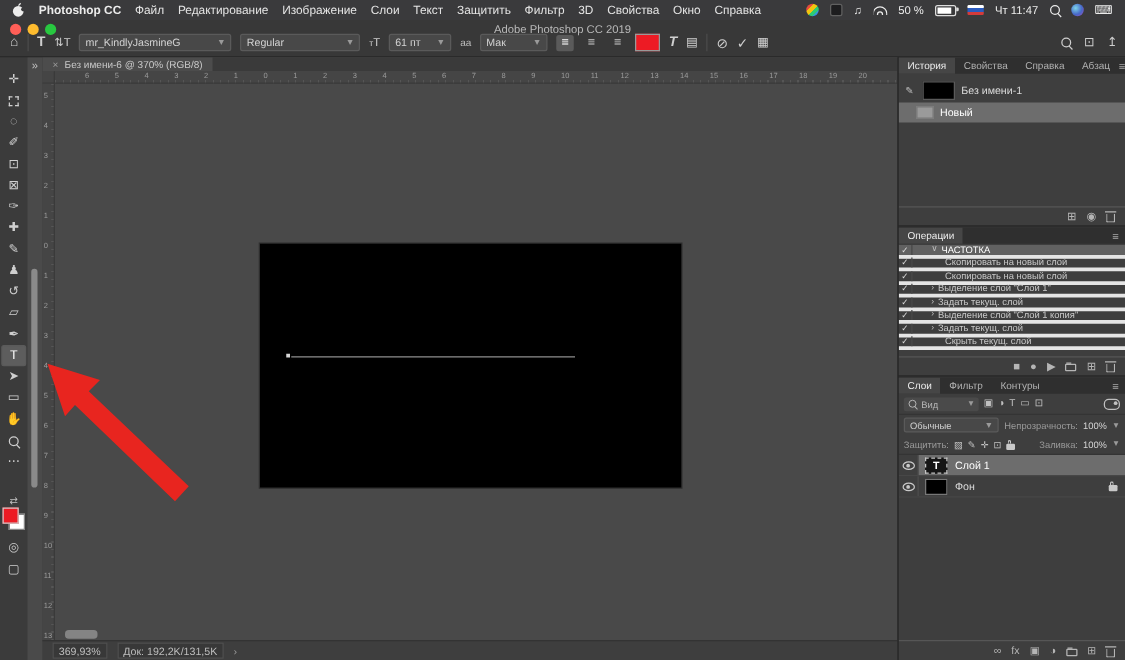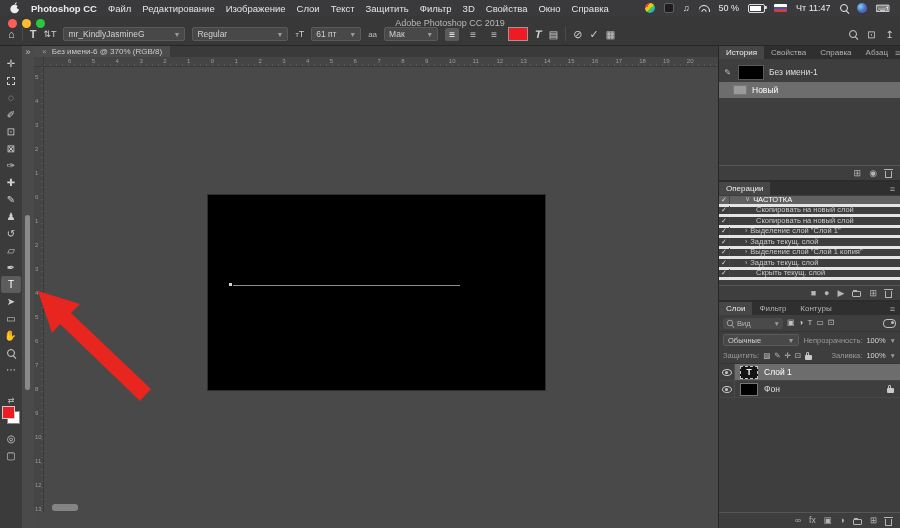--- a/index.html
+++ b/index.html
@@ -349,20 +349,25 @@
         <span class="rlabv" style="top: 415px;">12</span>
         <span class="rlabv" style="top: 439px;">13</span>
       </div>
     <div class="paste">
       <div class="doc" style="background: rgb(0, 0, 0);">
         <div class="baseline"></div>
         <div class="bhandle"></div>
       </div>
     </div>
     <div class="hthumb"></div>
+    <div class="statusbar">
+      <span class="sfield">369,93%</span>
+      <span class="sfield">Док: 192,2K/131,5K</span>
+      <span class="chev">›</span>
+    </div>
   </div>
 
   <div class="rightcol">
 
     <section class="panel p-history">
       <div class="ptabs">
         <div id="history-tabs" style="display:flex;align-items:stretch;">
             <div class="ptab active">История</div>
             <div class="ptab">Свойства</div>
             <div class="ptab">Справка</div>

